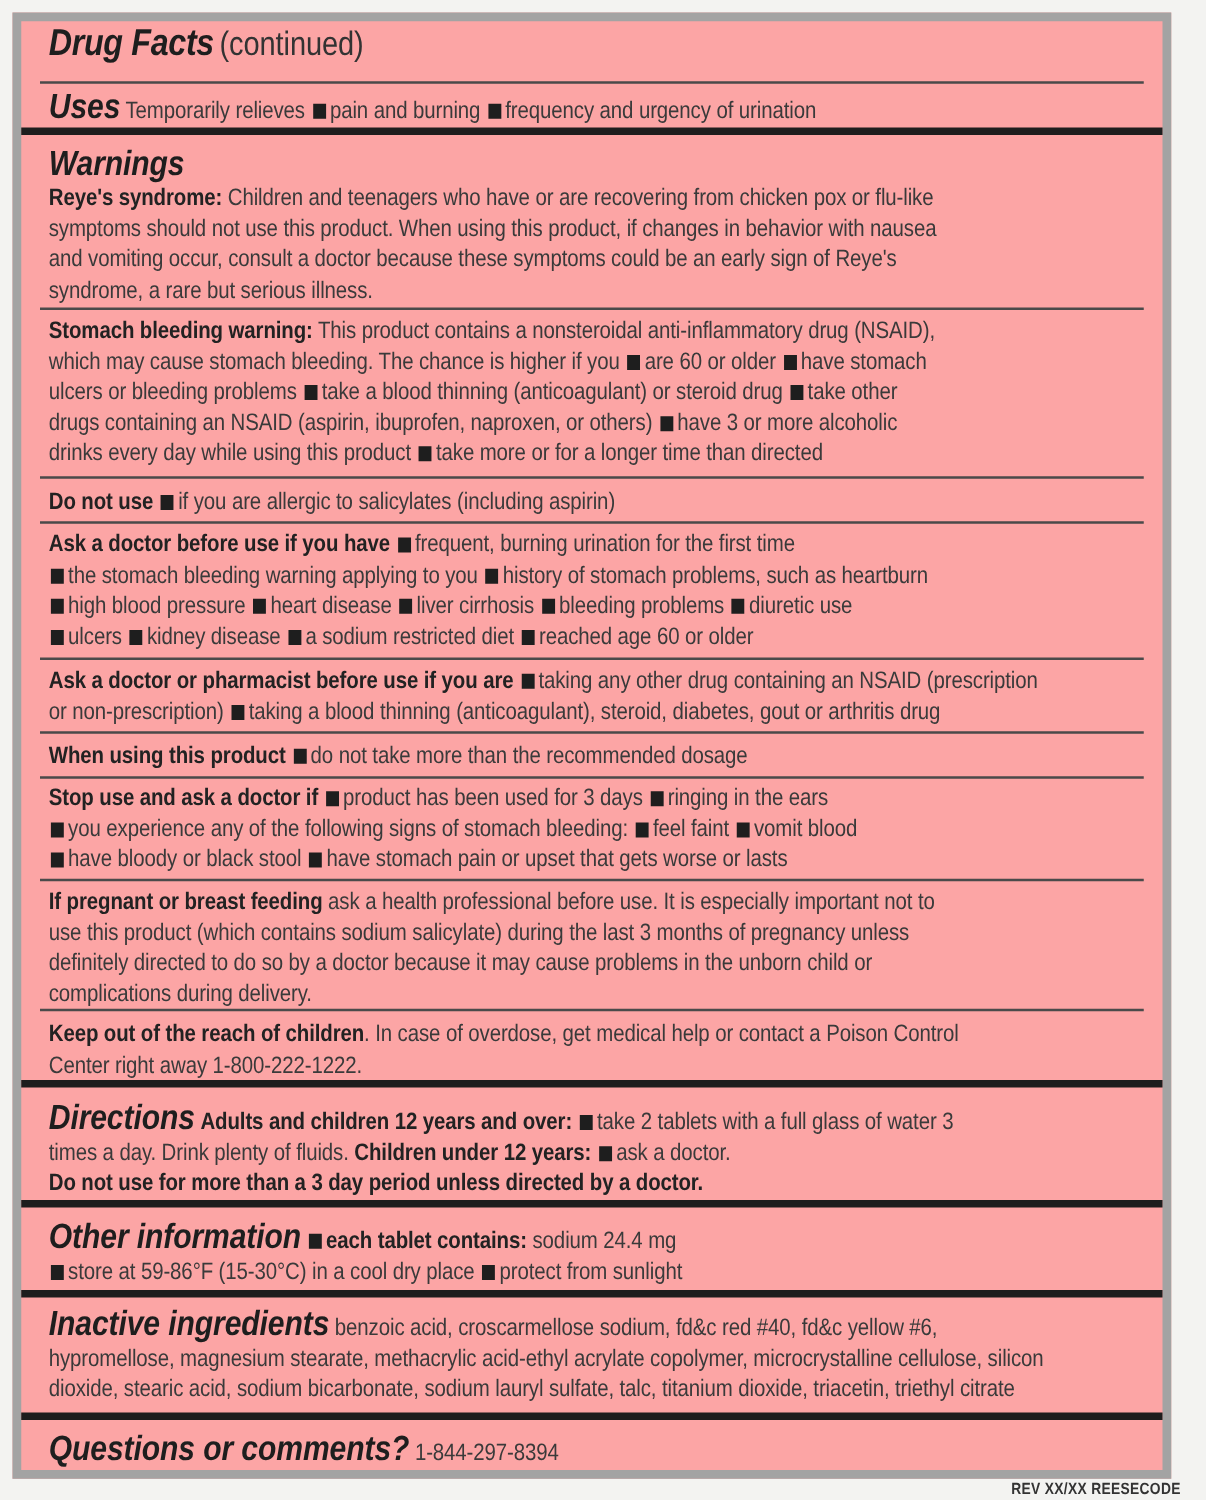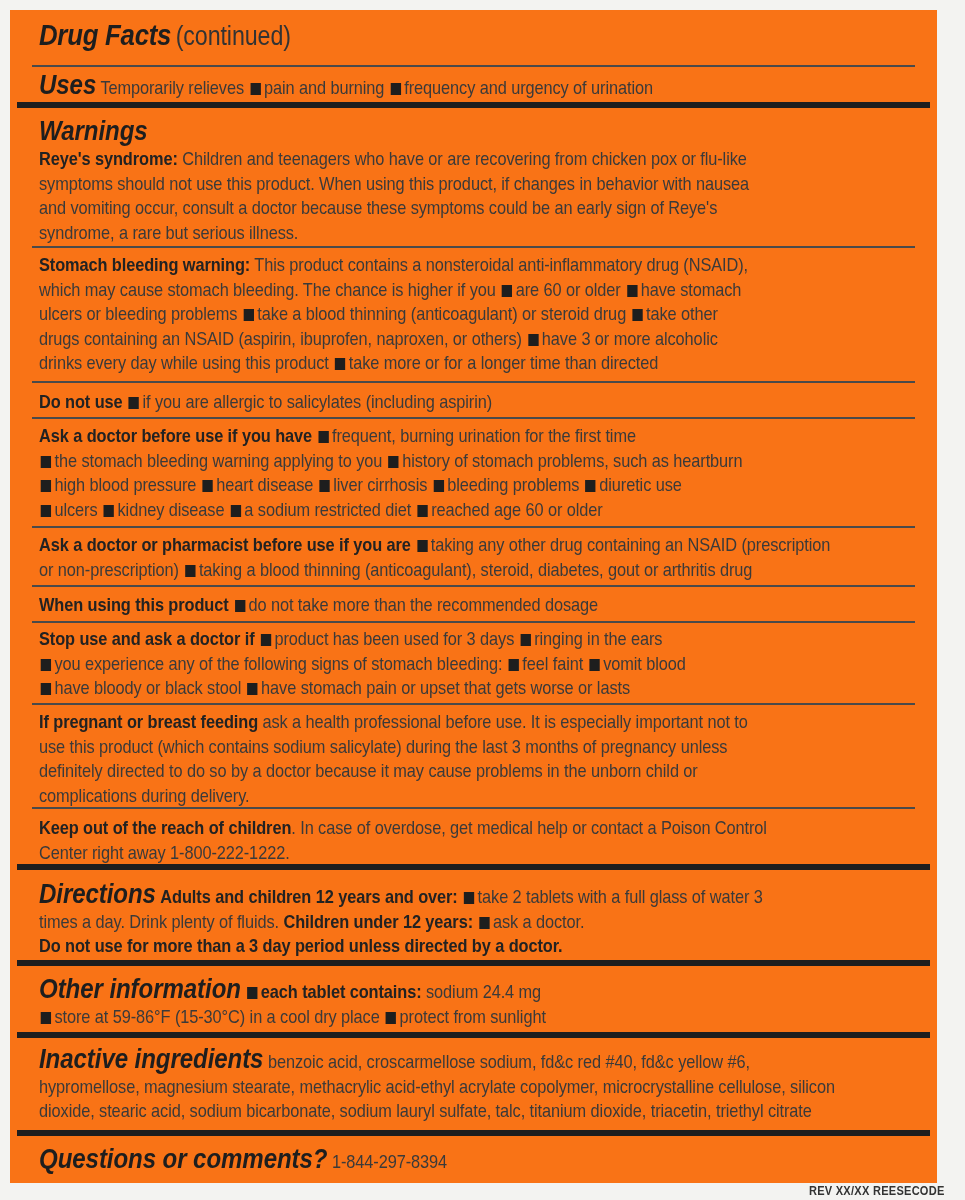--- a/index.html
+++ b/index.html
@@ -2,21 +2,21 @@
 <html><head>
 <meta charset="utf-8">
 <style>
   html, body { margin:0; padding:0; }
   body {
     width:965px; height:1200px; background:#f3f3f1; position:relative; overflow:hidden;
     font-family: "Liberation Sans", sans-serif; color:#2a2a2a;
   }
   .panel {
     position:absolute; left:10px; top:10px; width:913px; height:1159px;
-    border:7px solid #f97316; background:#f97316;
+    border:7px solid #a3a3a3; background:#fca5a5;
   }
   .thick { position:absolute; left:0; right:0; height:6px; background:#1e1e1e; }
   .thin { position:absolute; left:15px; right:15px; height:2px; background:#4a4a4a; }
   .txt {
     position:absolute; left:22px; right:18px;
     font-size:19px; line-height:24.6px; color:#3a3a3a;
     transform:scaleX(0.86); transform-origin:left top; width:1035px;
     letter-spacing:-0.1px;
   }
   .h1 { font-weight:bold; font-style:italic; font-size:30px; color:#1e1e1e; letter-spacing:-0.3px; }

